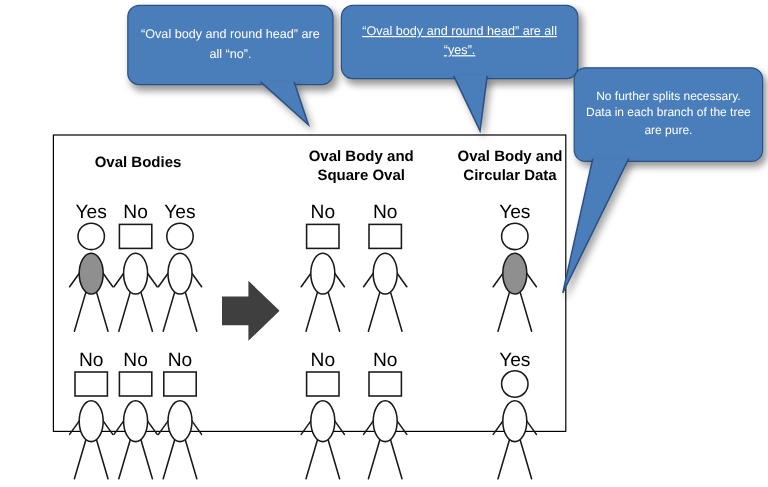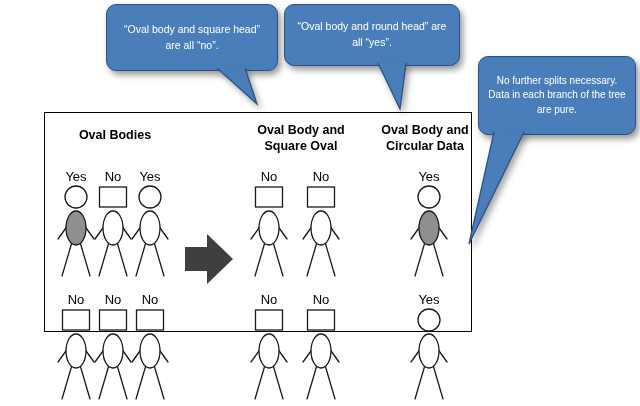--- a/index.html
+++ b/index.html
@@ -1,47 +1,47 @@
 <!DOCTYPE html>
 <html style="--bubble-fill: #4A7EBB; --bubble-border: #2C5185; --figure-gray: #8F8F8F; --arrow: #3F3F3F; --line: #1A1A1A;"><head>
 <meta charset="utf-8">
 <style>
   * { margin:0; padding:0; box-sizing:border-box; }
   body { font-family:"Liberation Sans", sans-serif; background:#ffffff; }
 
   .stage { position:relative; width:640px; height:406px; background:#ffffff; overflow:hidden; }
 
   .panel {
-    position:absolute; left:44px; top:112px; width:428px; height:220px;
+    position:absolute; left:44px; top:112px; width:428px; height:248px;
     background:#ffffff; border:1px solid #000;
   }
 
   .col-title {
     position:absolute; font-weight:bold; font-size:12.5px; line-height:1.25;
     text-align:center; color:#000;
   }
   .t1 { left:10px;  top:15px; width:120px; }
   .t2 { left:194px; top:10px; width:124px; }
   .t3 { left:324px; top:10px; width:112px; }
 
   .arrow { position:absolute; left:140px; top:118px; }
   .arrow polygon { fill:var(--arrow); }
 
   .figure { position:absolute; width:44px; }
-  .fig-label { width:44px; height:14px; text-align:center; font-size:13px; color:#000; }
+  .fig-label { width:44px; height:14px; text-align:center; font-size:16px; color:#000; }
 
   .bubble {
     position:absolute; background:var(--bubble-fill);
     border:1.5px solid var(--bubble-border); border-radius:10px;
     box-shadow:3px 4px 6px rgba(0,0,0,0.40);
     color:#fff; display:flex; align-items:center; justify-content:center; text-align:center;
   }
   .bubble-text { font-size:10.5px; line-height:1.5; padding:6px 10px; }
   .b1 { left:106px; top:4px;  width:172px; height:67px; }
-  .b2 { left:284px; top:4px;  width:176px; height:62px; }
+  .b2 { left:284px; top:4px;  width:198px; height:62px;text-decoration:underline; }
   .b3 { left:478px; top:56px; width:158px; height:79px; }
   .b3 .bubble-text { font-size:10px; line-height:1.45; padding:6px 6px; }
 
   .tail { position:absolute; filter:drop-shadow(3px 4px 3px rgba(0,0,0,0.35)); }
   .tail-fill { fill:var(--bubble-fill); }
   .tail-stroke { fill:none; stroke:var(--bubble-border); stroke-width:1.3; }
   .tail1 { left:212px; top:68px; }
   .tail2 { left:372px; top:63px; }
   .tail3 { left:466px; top:132px; }
 </style>
@@ -162,21 +162,21 @@
             <line x1="22" y1="31" x2="40" y2="56" stroke="#1A1A1A" stroke-width="1.3" stroke-linecap="round"></line>
             <line x1="18" y1="59" x2="8" y2="93" stroke="#1A1A1A" stroke-width="1.3" stroke-linecap="round"></line>
             <line x1="26" y1="59" x2="36" y2="93" stroke="#1A1A1A" stroke-width="1.3" stroke-linecap="round"></line>
             <ellipse cx="22" cy="45" rx="10" ry="17" stroke="#1A1A1A" stroke-width="1.3" fill="#FFFFFF"></ellipse>
             <circle cx="22" cy="14" r="11" fill="#FFFFFF" stroke="#1A1A1A" stroke-width="1.3"></circle>
           </svg></div>
       </div>
   </div>
 
   <div class="bubble b1">
-    <div class="bubble-text">“Oval body and square head” are all “no”.</div>
+    <div class="bubble-text">“Oval body and round head” are all “no”.</div>
   </div>
   <svg class="tail tail1" width="50" height="38" viewBox="0 0 50 38">
     <polygon class="tail-fill" points="5,0 33,0 45,36"></polygon>
     <path class="tail-stroke" d="M5,0 L45,36 L33,0"></path>
   </svg>
 
   <div class="bubble b2">
     <div class="bubble-text">“Oval body and round head” are all “yes”.</div>
   </div>
   <svg class="tail tail2" width="40" height="48" viewBox="0 0 40 48">

